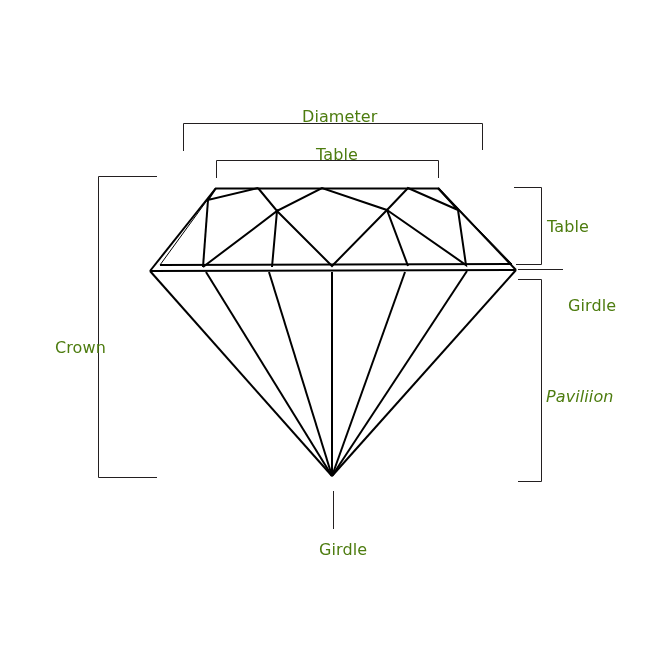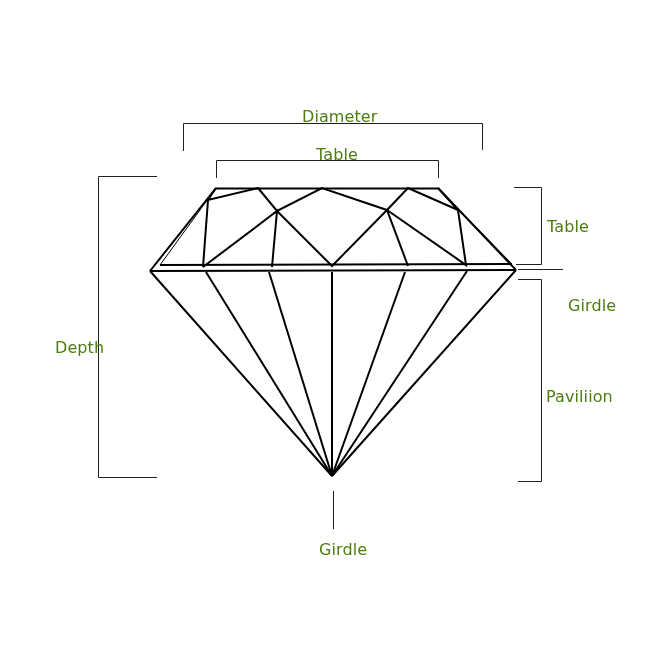--- a/index.html
+++ b/index.html
@@ -4,21 +4,21 @@
   <style>
     html, body { margin: 0; padding: 0; background: #ffffff; }
     body { width: 650px; height: 650px; position: relative; overflow: hidden; font-family: "Liberation Sans", sans-serif; }
     svg.diagram { position: absolute; left: 0; top: 0; }
     .label { position: absolute; font-size: 16px; color: #4d7c0f; white-space: nowrap; font-family: "DejaVu Sans", sans-serif; letter-spacing: 0.1px; }
     #lbl-diameter { left: 302px; top: 107px; }
     #lbl-table { left: 316px; top: 145px; }
     #lbl-crown { left: 547px; top: 217px; }
     #lbl-girdle { left: 568px; top: 262px; margin-top: 34px; }
     #lbl-depth { left: 55px; top: 338px; }
-    #lbl-pavilion { left: 546px; top: 387px; }
+    #lbl-pavilion { left: 546px; top: 387px; font-style: italic; }
     #lbl-culet { left: 319px; top: 540px; }
   </style>
 </head>
 <body>
 
 <svg class="diagram" width="650" height="650" viewBox="0 0 650 650" xmlns="http://www.w3.org/2000/svg">
 
   <g fill="none" stroke="#231f20" stroke-width="1">
     <polyline points="183.5,151 183.5,123.5 482.5,123.5 482.5,150"></polyline>
   </g>
@@ -68,15 +68,15 @@
     <line x1="332" y1="272" x2="332" y2="476"></line>
     <line x1="405" y1="272" x2="332" y2="476"></line>
     <line x1="467" y1="271" x2="332" y2="476"></line>
   </g>
 </svg>
 
 <div class="label" id="lbl-diameter">Diameter</div>
 <div class="label" id="lbl-table">Table</div>
 <div class="label" id="lbl-crown">Table</div>
 <div class="label" id="lbl-girdle">Girdle</div>
-<div class="label" id="lbl-depth">Depth</div>
+<div class="label" id="lbl-depth">Crown</div>
 <div class="label" id="lbl-pavilion">Paviliion</div>
 <div class="label" id="lbl-culet">Girdle</div>
 
 </body></html>

